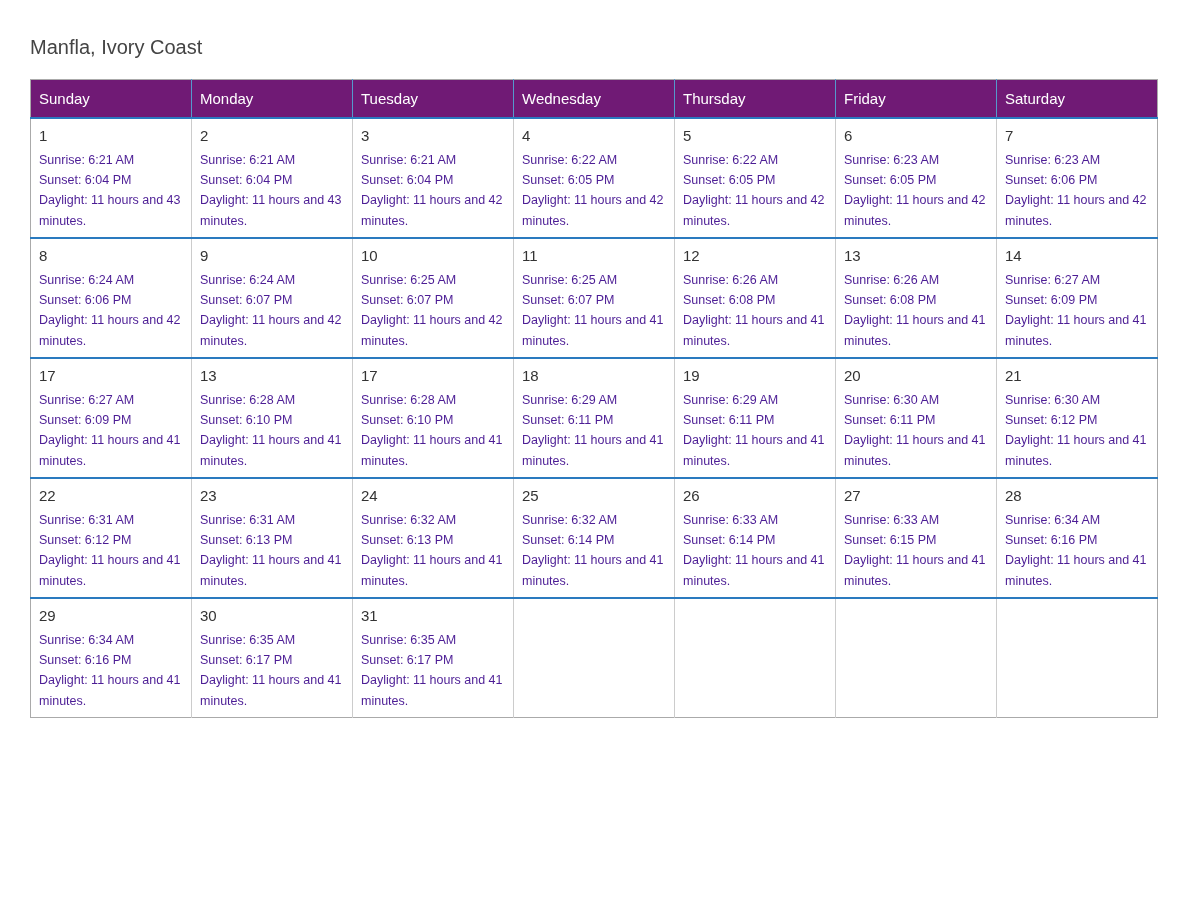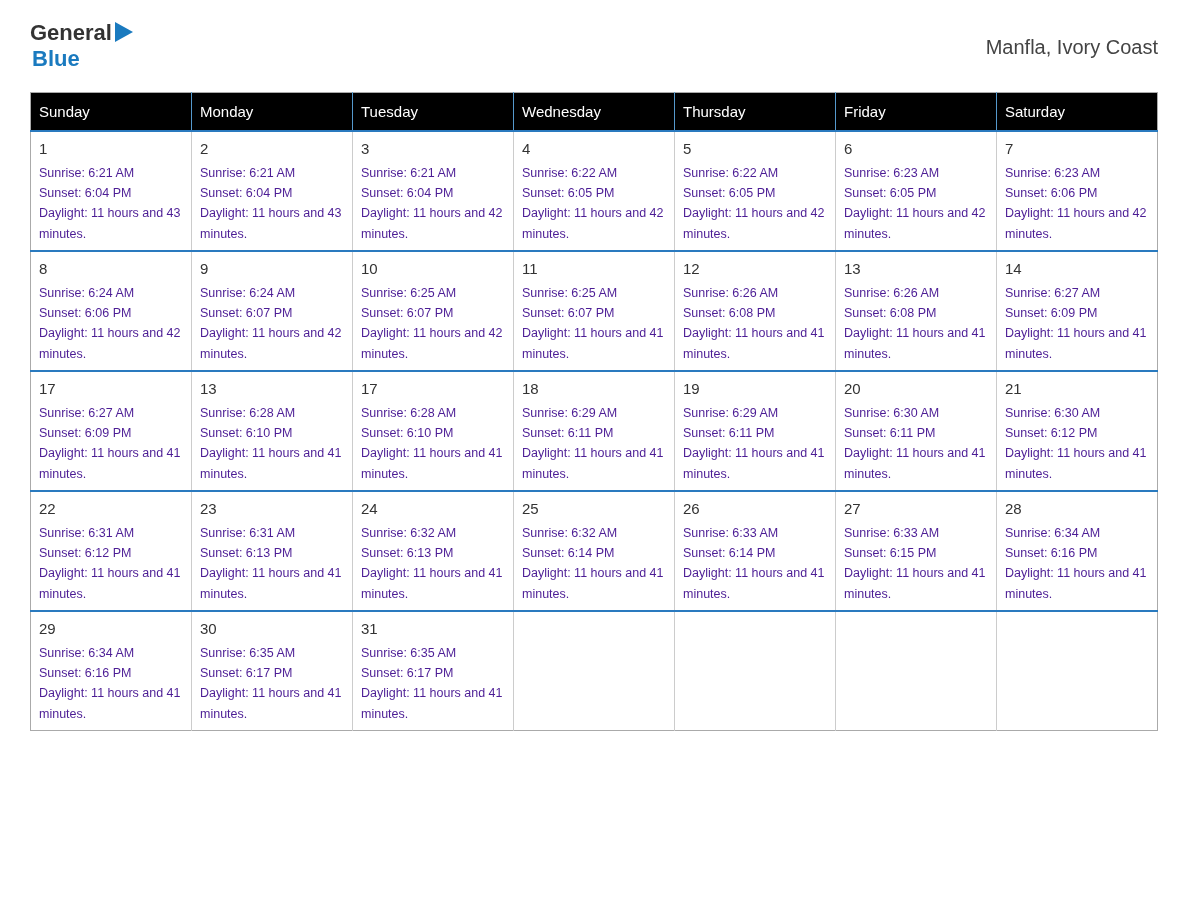--- a/index.html
+++ b/index.html
@@ -29,21 +29,21 @@
       font-size: 20px;
       color: #444;
       margin-top: 16px;
     }
     .calendar {
       width: 100%;
       border-collapse: collapse;
       border: 1px solid #aaa;
     }
     .calendar thead tr th {
-      background-color: #000000;
+      background-color: #701a75;
       color: white;
       padding: 10px 8px;
       text-align: left;
       font-size: 15px;
       font-weight: 500;
       border-right: 1px solid #5599cc;
     }
     .calendar thead tr th:last-child {
       border-right: none;
     }
@@ -101,27 +101,20 @@
       margin-left: 3px;
       vertical-align: middle;
       position: relative;
       top: -1px;
     }
   </style>
 </head>
 <body>
 
 <div class="header">
-  <div class="logo-wrapper">
-    <div class="logo-line1">
-      <span style="font-size:22px;font-weight:bold;color:#333;">General</span>
-      <span class="arrow-icon"></span>
-    </div>
-    <div class="logo-line2">Blue</div>
-  </div>
   <div class="title-section">
     <div class="location">Manfla, Ivory Coast</div>
   </div>
 </div>
 
 <table class="calendar">
   <thead>
     <tr>
     <th>Sunday</th>
         <th>Monday</th>

